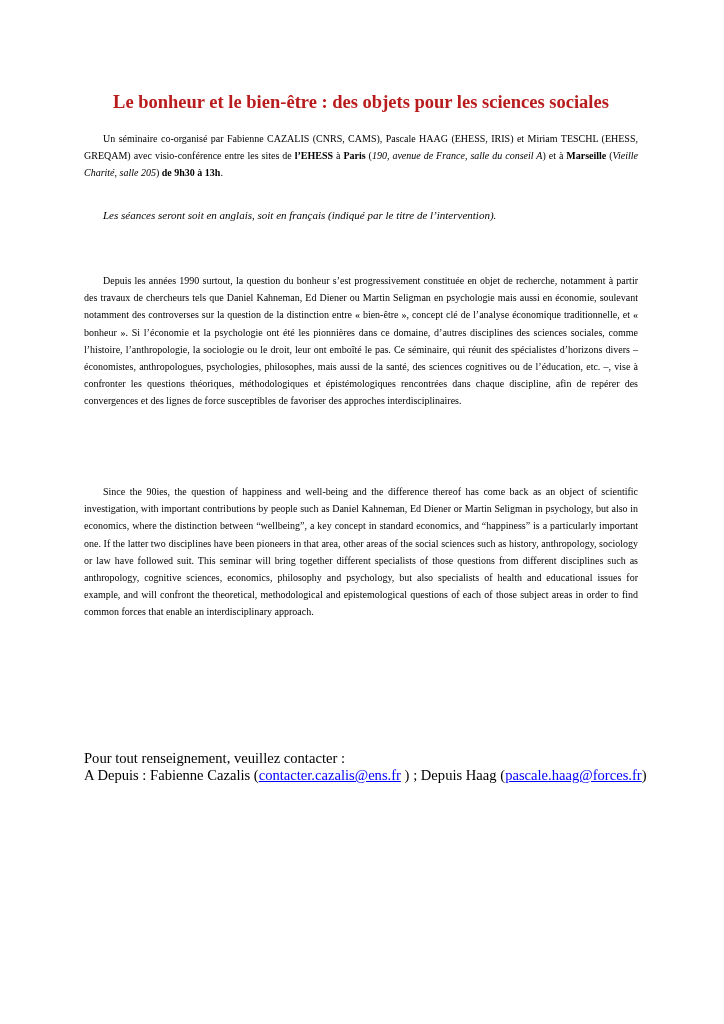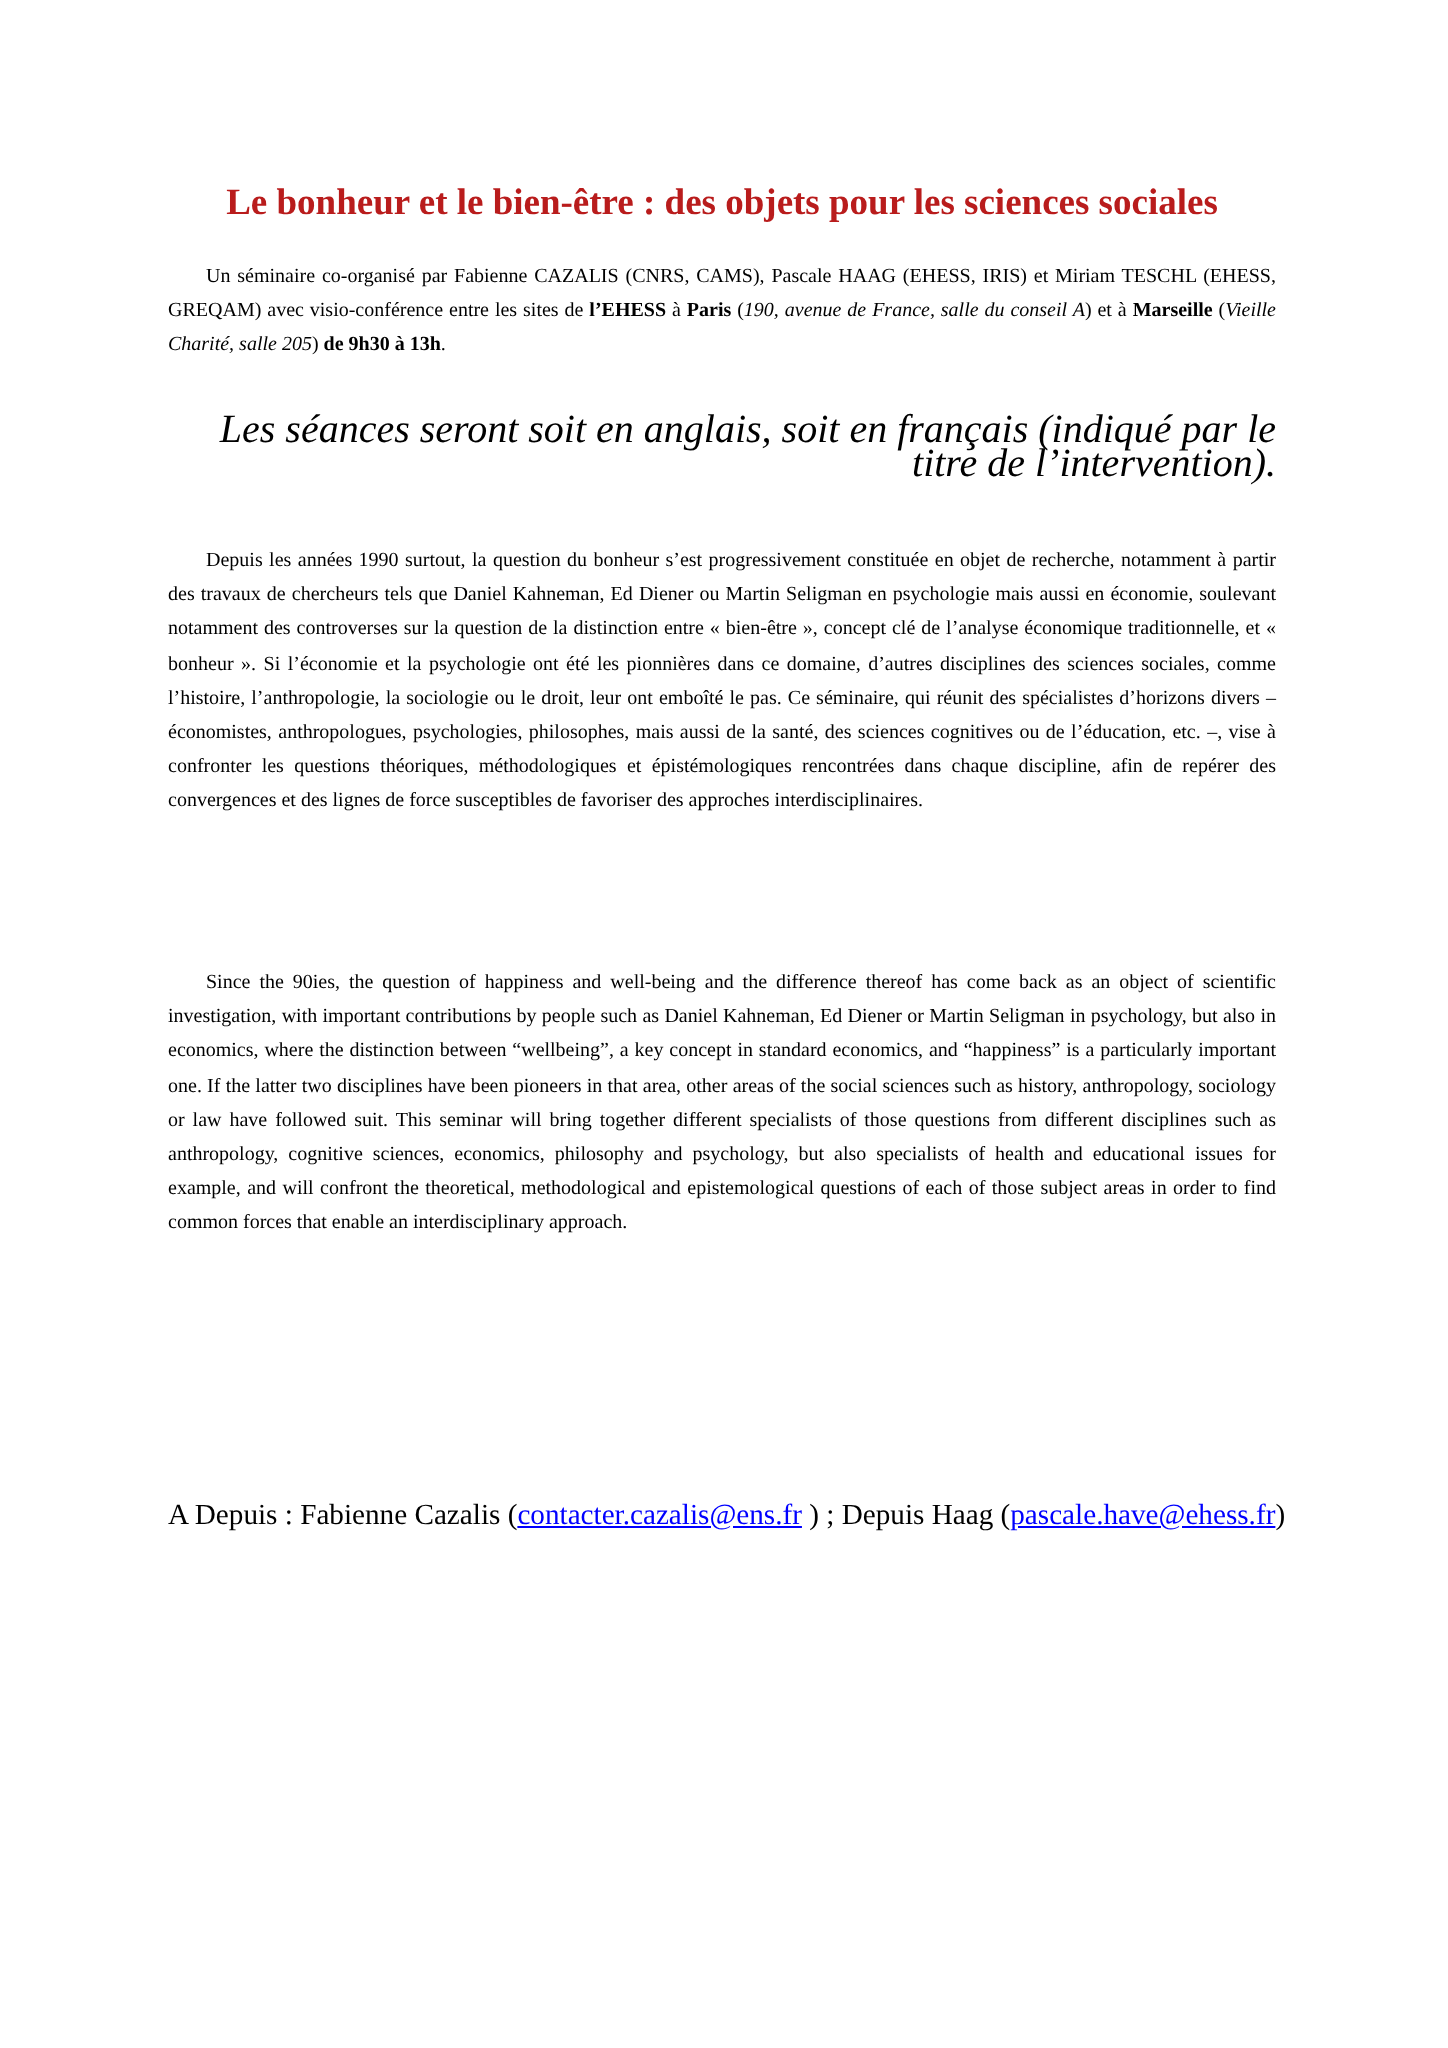--- a/index.html
+++ b/index.html
@@ -38,26 +38,25 @@
       text-align: justify;
       text-indent: 19px;
       margin: 0;
     }
     .intro { top: 130px; }
     .lang-note {
       position: absolute;
       left: 0;
       top: 207px;
       width: 554px;
-      font-size: 20px;
+      font-size: 11px;
       line-height: 17.2px;
       font-style: italic;
       text-indent: 19px;
       margin: 0;
-      text-align: right;
     }
     .fr-para { top: 272px; }
     .en-para { top: 483px; }
     .contact {
       position: absolute;
       left: 0;
       top: 750px;
       width: 600px;
       font-size: 14.6px;
       line-height: 17.2px;
@@ -80,16 +79,17 @@
 
   <p class="para intro"><span>Un séminaire co-organisé par Fabienne CAZALIS (CNRS, CAMS), Pascale HAAG (EHESS, IRIS) et Miriam TESCHL (EHESS, GREQAM) avec visio-conférence entre les sites de </span><b>l’EHESS</b><span> à </span><b>Paris</b><span> (</span><i>190, avenue de France, salle du conseil A</i><span>) et à </span><b>Marseille</b><span> (</span><i>Vieille Charité, salle 205</i><span>) </span><b>de 9h30 à 13h</b><span>.</span></p>
 
   <p class="lang-note">Les séances seront soit en anglais, soit en français (indiqué par le titre de l’intervention).</p>
 
   <p class="para fr-para">Depuis les années 1990 surtout, la question du bonheur s’est progressivement constituée en objet de recherche, notamment à partir des travaux de chercheurs tels que Daniel Kahneman, Ed Diener ou Martin Seligman en psychologie mais aussi en économie, soulevant notamment des controverses sur la question de la distinction entre « bien-être », concept clé de l’analyse économique traditionnelle, et « bonheur ». Si l’économie et la psychologie ont été les pionnières dans ce domaine, d’autres disciplines des sciences sociales, comme l’histoire, l’anthropologie, la sociologie ou le droit, leur ont emboîté le pas. Ce séminaire, qui réunit des spécialistes d’horizons divers – économistes, anthropologues, psychologies, philosophes, mais aussi de la santé, des sciences cognitives ou de l’éducation, etc. –, vise à confronter les questions théoriques, méthodologiques et épistémologiques rencontrées dans chaque discipline, afin de repérer des convergences et des lignes de force susceptibles de favoriser des approches interdisciplinaires.</p>
 
   <p class="para en-para">Since the 90ies, the question of happiness and well-being and the difference thereof has come back as an object of scientific investigation, with important contributions by people such as Daniel Kahneman, Ed Diener or Martin Seligman in psychology, but also in economics, where the distinction between “wellbeing”, a key concept in standard economics, and “happiness” is a particularly important one. If the latter two disciplines have been pioneers in that area, other areas of the social sciences such as history, anthropology, sociology or law have followed suit. This seminar will bring together different specialists of those questions from different disciplines such as anthropology, cognitive sciences, economics, philosophy and psychology, but also specialists of health and educational issues for example, and will confront the theoretical, methodological and epistemological questions of each of those subject areas in order to find common forces that enable an interdisciplinary approach.</p>
 
   <div class="contact">
-    <div><span>A Depuis : Fabienne Cazalis (</span><a class="mail" style="color: rgb(0, 0, 255);">contacter.cazalis@ens.fr</a><span> ) ; Depuis Haag (</span><a class="mail" style="color: rgb(0, 0, 255);">pascale.have@ehess.fr</a><span>)</span></div>
+    <div>Pour tout renseignement, veuillez contacter :</div>
+    <div><span>A Depuis : Fabienne Cazalis (</span><a class="mail" style="color: rgb(0, 0, 255);">contacter.cazalis@ens.fr</a><span> ) ; Depuis Haag (</span><a class="mail" style="color: rgb(0, 0, 255);">pascale.haag@forces.fr</a><span>)</span></div>
   </div>
 
 </div>
 
 </body></html>

